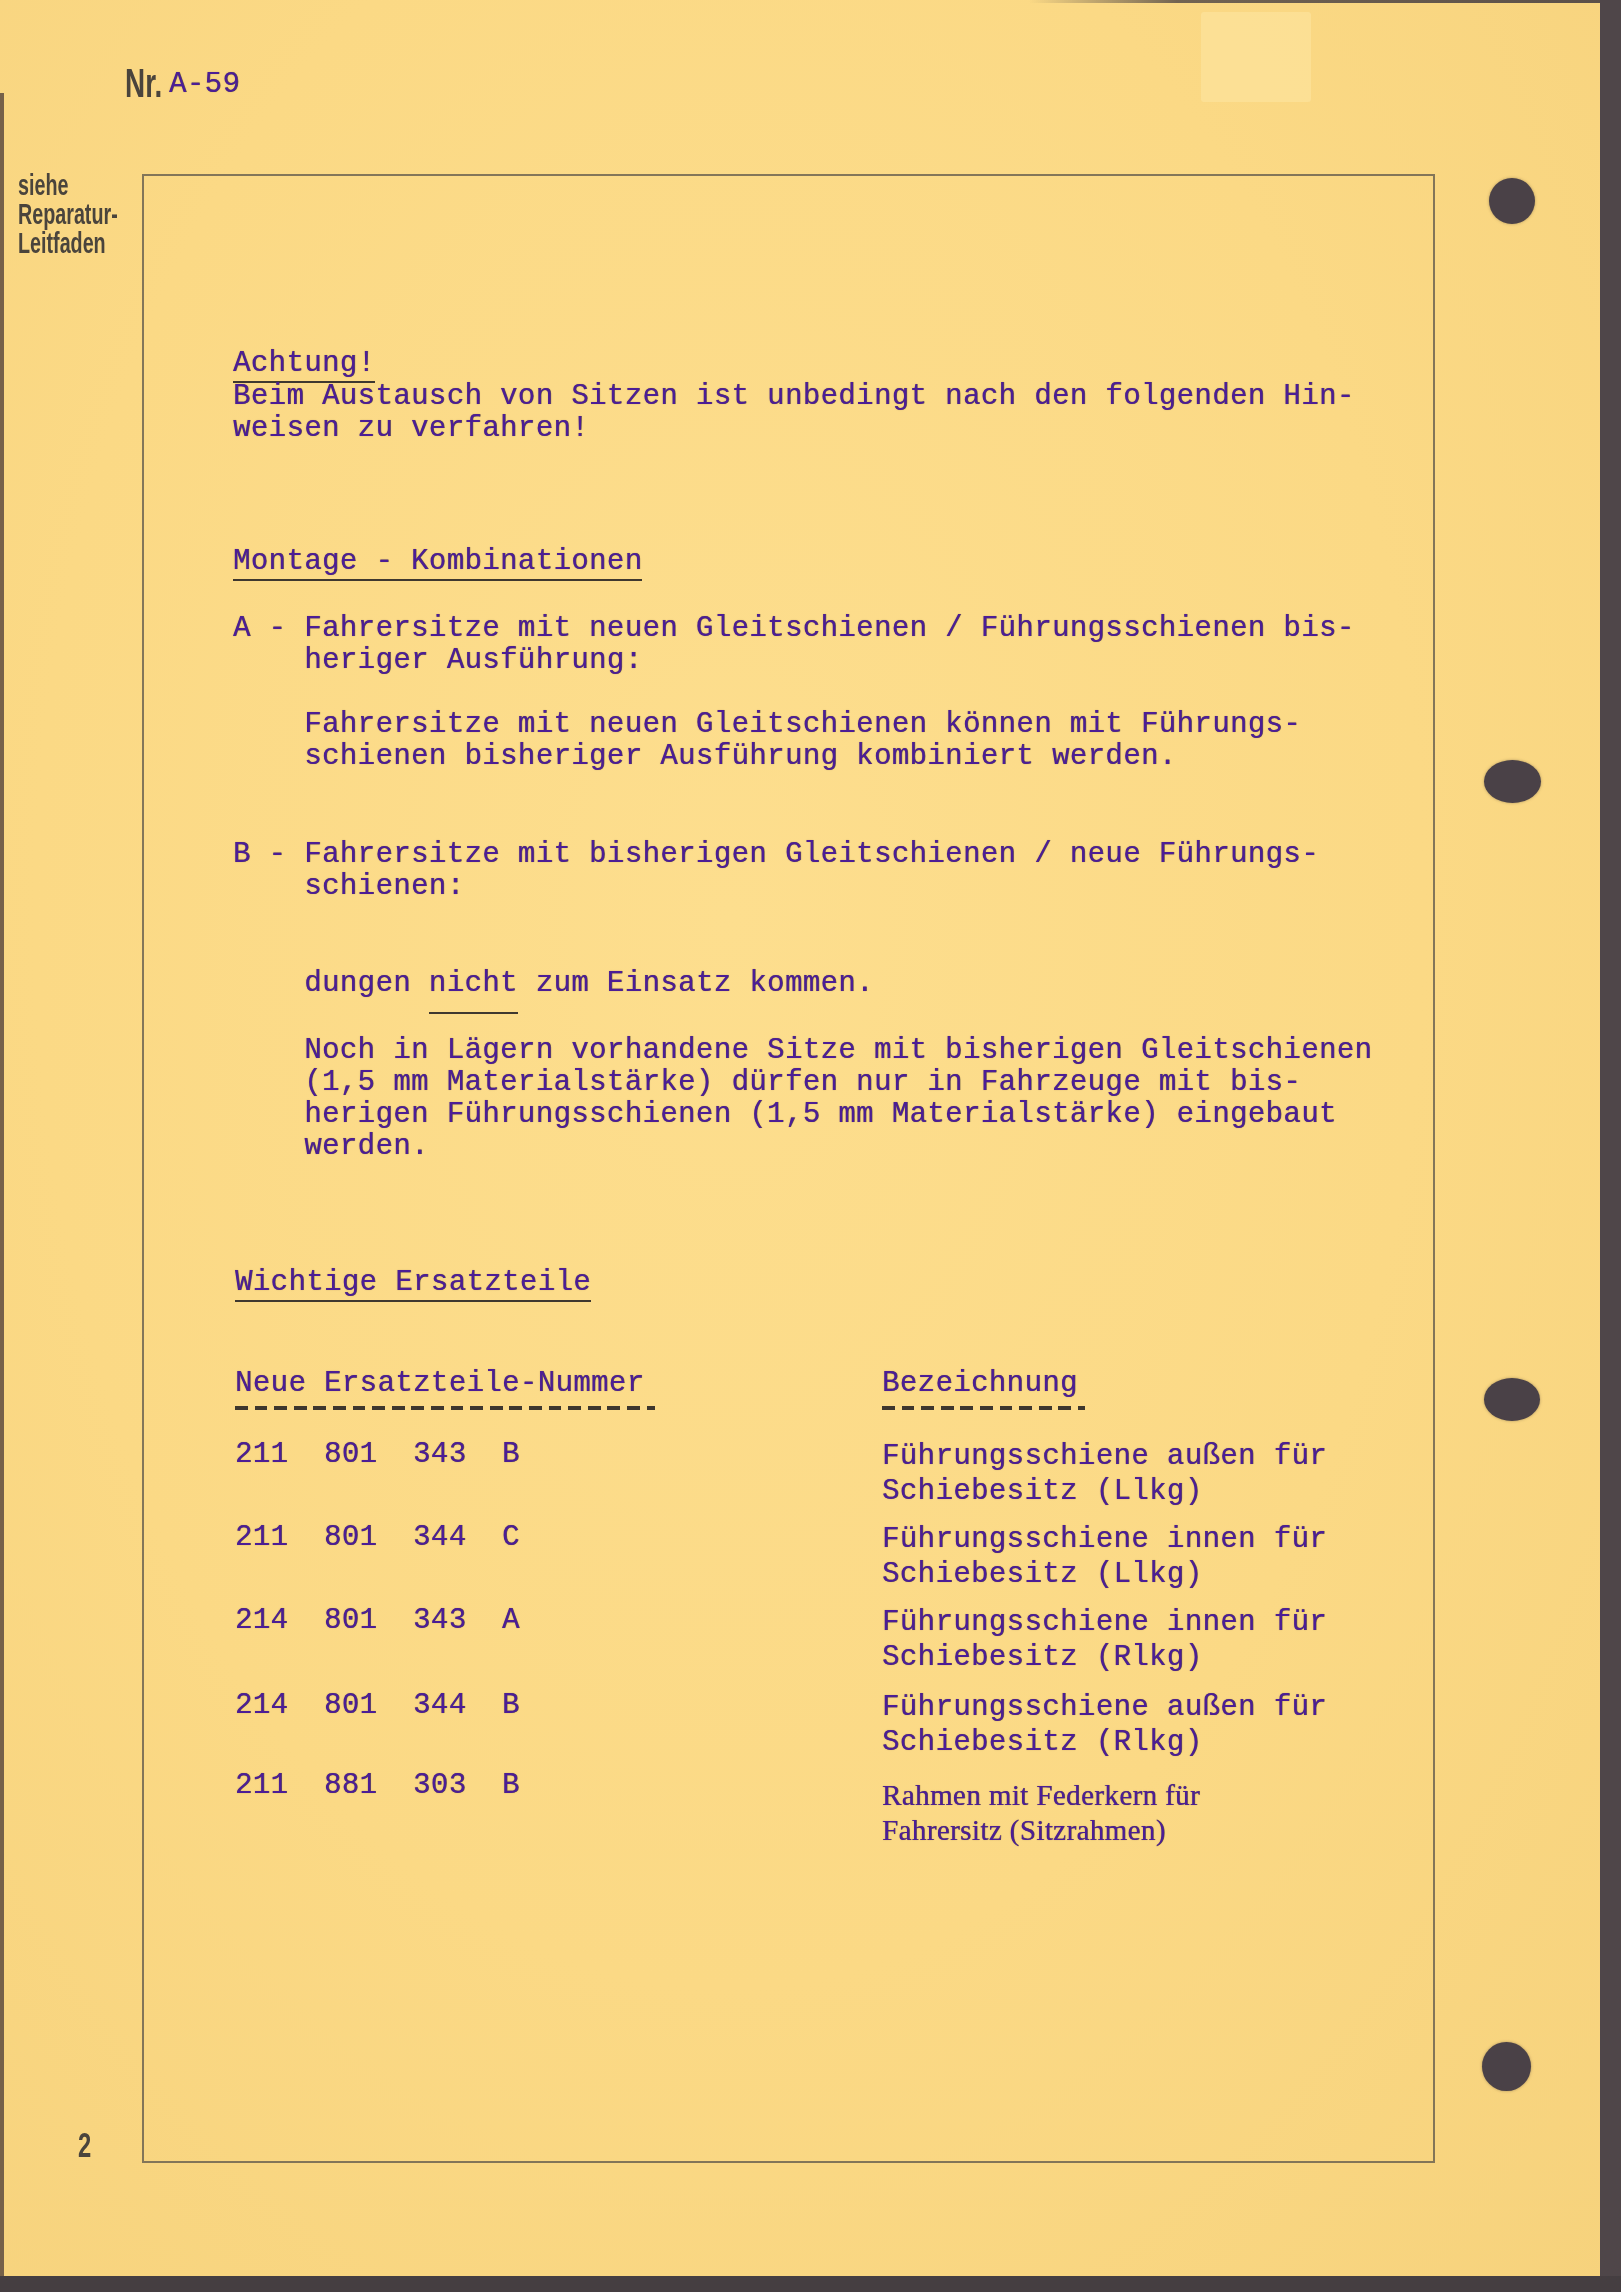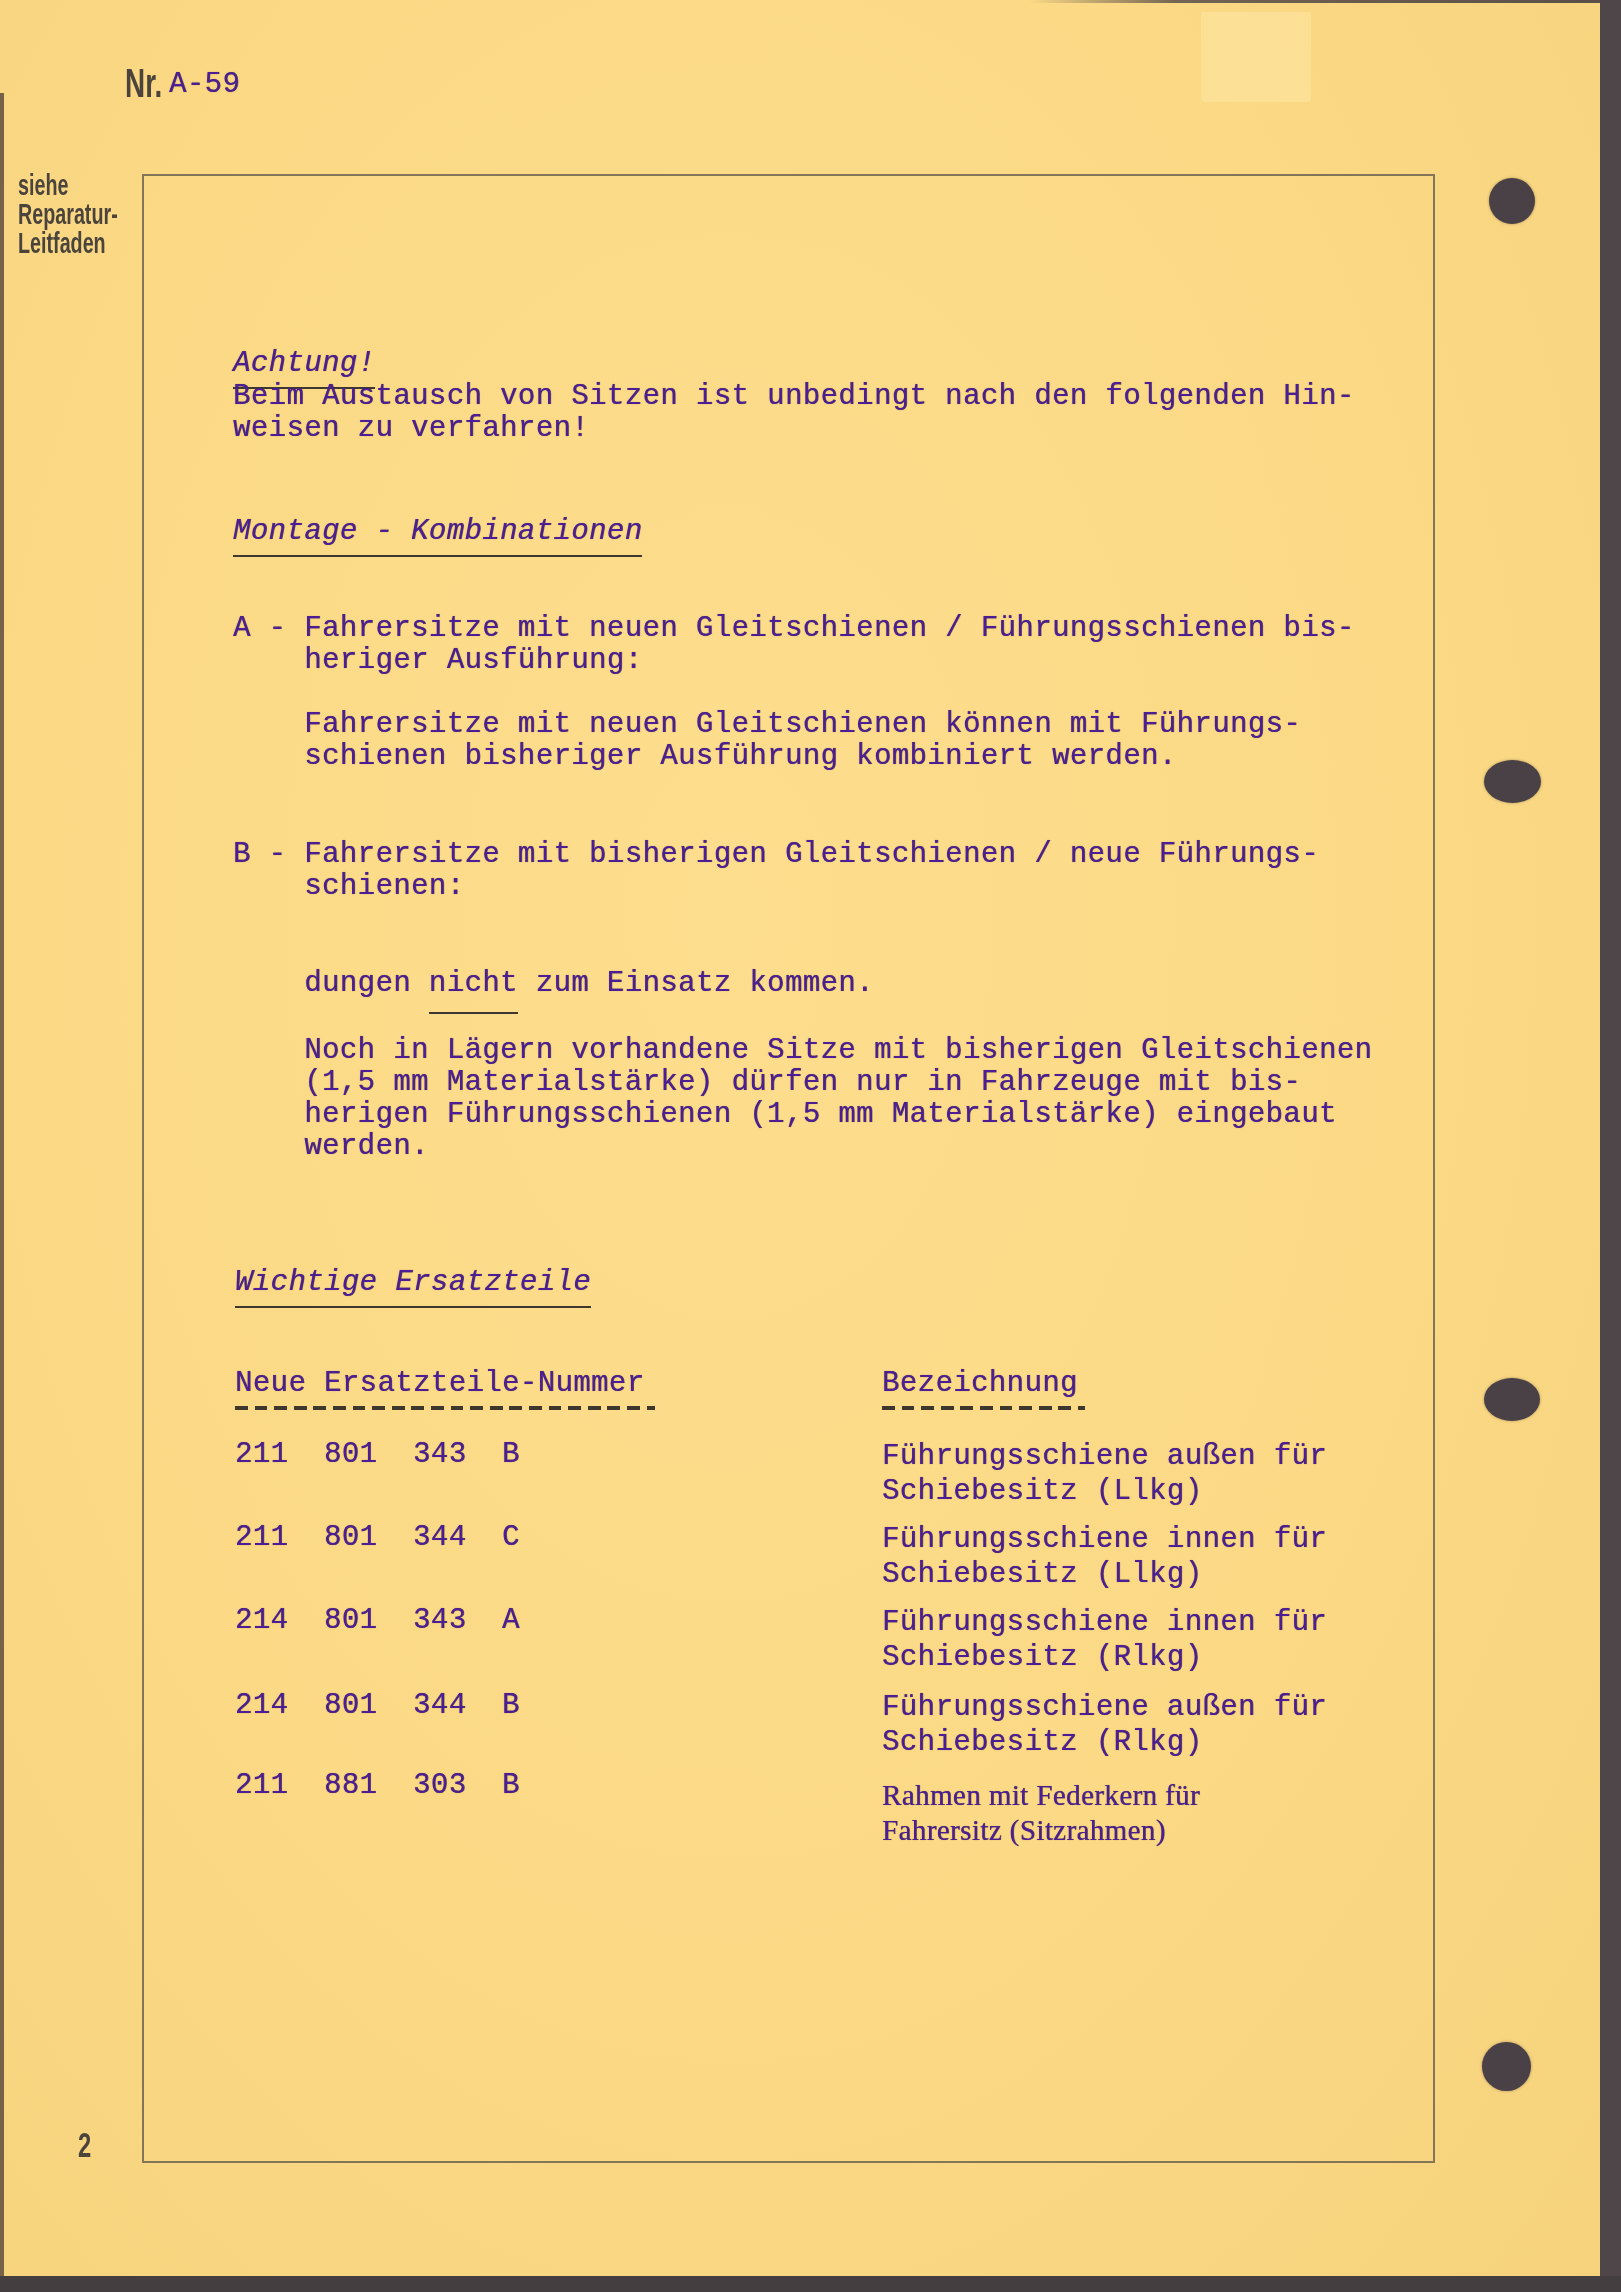--- a/index.html
+++ b/index.html
@@ -12,21 +12,21 @@
     font-family:"Liberation Mono","DejaVu Sans Mono",monospace;
     font-size:29px;line-height:32px;letter-spacing:0.4px;
     color:#4c1d95;white-space:pre;
     text-shadow:0.5px 0 rgba(65,58,49,.7), 0 0 1.2px rgba(65,58,49,.35);
   }
   .sans{
     font-family:"Liberation Sans","DejaVu Sans",sans-serif;
     font-weight:bold;color:#4a443c;
   }
   .condensed{transform:scaleX(0.68);transform-origin:left top;}
-  .head-underline{border-bottom:2.9px solid #3f382f;padding-bottom:7px;display:inline-block;font-style:italic;}
+  .head-underline{border-bottom:2.9px solid #3f382f;padding-bottom:1px;display:inline-block;}
   .emph-underline{border-bottom:2.9px solid #3f382f;padding-bottom:12px;}
   .desc{line-height:35px;}
   .dashline{height:3.9px;background:repeating-linear-gradient(90deg,#3e372e 0 12.7px,transparent 12.7px 19.6px);}
   .content-box{
     left:142px;top:174px;width:1289px;height:1985px;
     border:2px solid rgba(101,92,77,0.8);
   }
   .punch-hole{background:#4a4147;border-radius:50%;box-shadow:0 0 2.9px rgba(120,100,70,.6);}
   .edge-right{left:1600px;top:0;width:21.6px;height:2293px;background:#4f4649;}
   .edge-bottom{left:0;top:2276px;width:1621px;height:16.7px;background:#453e41;}
@@ -48,21 +48,21 @@
 <div class="abs sans condensed" style="left:17.6px;top:171px;font-size:29px;line-height:29px;white-space:pre;">siehe
 Reparatur-
 Leitfaden</div>
 
 <div class="abs content-box"></div>
 
 <div class="abs mono" style="left:233px;top:348px;"><span class="head-underline">Achtung!</span></div>
 <div class="abs mono" style="left:233px;top:381px;">Beim Austausch von Sitzen ist unbedingt nach den folgenden Hin-
 weisen zu verfahren!</div>
 
-<div class="abs mono" style="left:233px;top:516px;text-align:right;"><span class="head-underline">Montage - Kombinationen</span></div>
+<div class="abs mono" style="left:233px;top:546px;text-align:right;"><span class="head-underline">Montage - Kombinationen</span></div>
 
 <div class="abs mono" style="left:233px;top:613px;">A - Fahrersitze mit neuen Gleitschienen / Führungsschienen bis-
     heriger Ausführung:</div>
 <div class="abs mono" style="left:233px;top:709px;">    Fahrersitze mit neuen Gleitschienen können mit Führungs-
     schienen bisheriger Ausführung kombiniert werden.</div>
 
 <div class="abs mono" style="left:233px;top:839px;">B - Fahrersitze mit bisherigen Gleitschienen / neue Führungs-
     schienen:</div>
 <div class="abs mono" style="left:233px;top:936px;"><br><span>    dungen </span><span class="emph-underline">nicht</span><span> zum Einsatz kommen.</span></div>
 <div class="abs mono" style="left:233px;top:1035px;">    Noch in Lägern vorhandene Sitze mit bisherigen Gleitschienen

